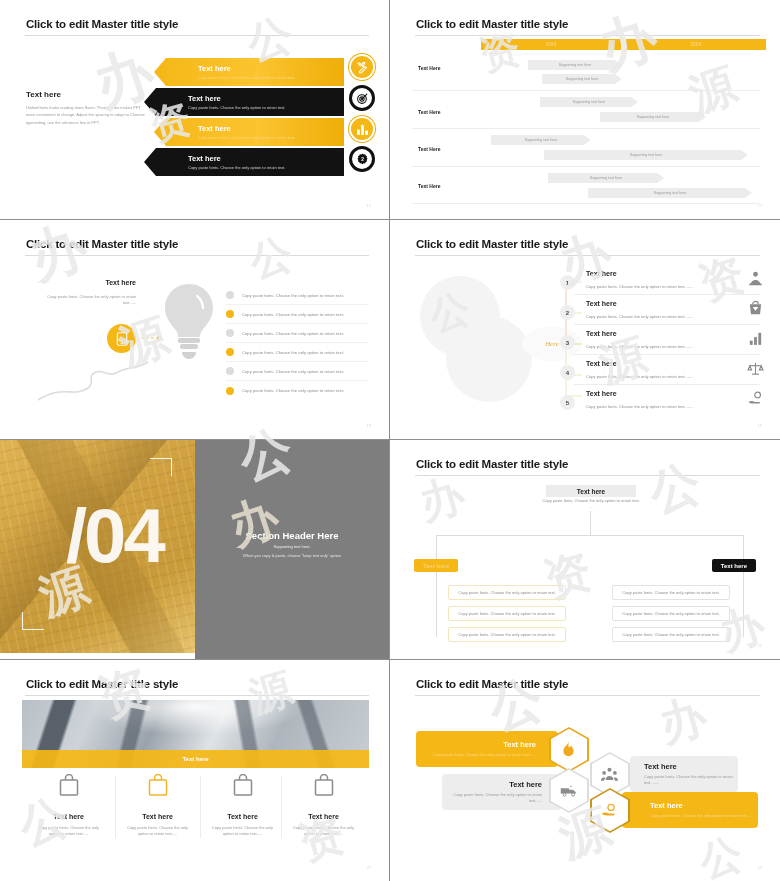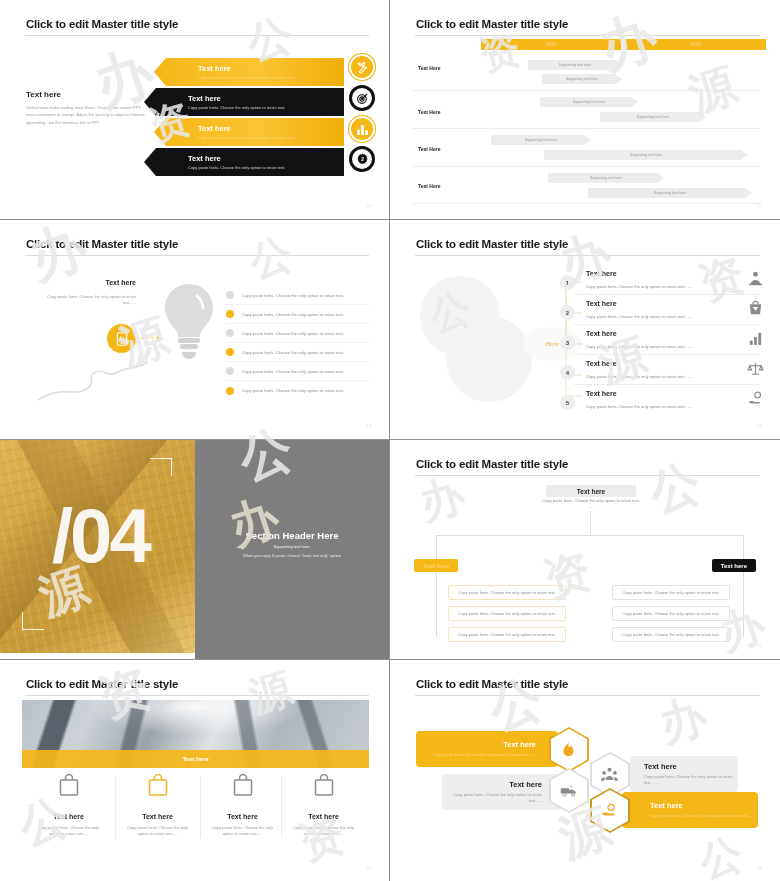--- a/index.html
+++ b/index.html
@@ -83,21 +83,21 @@
             display:flex; align-items:center; justify-content:center; font-size:6px; font-weight:700; color:#444; }
   .s4-h { position:absolute; left:192px; font-size:7px; font-weight:700; color:#1d1d1d; }
   .s4-p { position:absolute; left:192px; right:36px; font-size:4.1px; color:#8e8e8e; }
   .s4-rule { position:absolute; left:180px; right:16px; height:1px; background:#ededed; }
   .s4-ic { position:absolute; right:12px; width:17px; height:17px; color:#8b8b8b; }
   .s4-conn { position:absolute; stroke:#f2e3bd; fill:none; }
 
   
   .s5-img { position:absolute; left:0; top:0; width:195px; height:213px; overflow:hidden;
             background:linear-gradient(150deg,#e0b352 0%,#d0a03f 40%,#c99a38 70%,#e8c46c 100%); }
-  .s5-num { position:absolute; left:52px; top:52px; font-size:76px; font-weight:700; color:rgba(255,255,255,.92);
+  .s5-num { position:absolute; left:66px; top:52px; font-size:76px; font-weight:700; color:rgba(255,255,255,.92);
             font-family:"Liberation Sans", sans-serif; letter-spacing:-3px; }
   .s5-ck { position:absolute; border-color:rgba(255,255,255,.9); border-style:solid; }
   .s5-right { position:absolute; left:195px; top:0; right:0; bottom:0; background:#7e7e7e; }
   .s5-title { position:absolute; left:0; right:0; top:90px; text-align:center; font-size:9.5px; font-weight:700; color:#fff; }
   .s5-sub { position:absolute; left:0; right:0; top:104px; text-align:center; font-size:4px; color:#efefef; }
   .s5-sub2 { position:absolute; left:0; right:0; top:113px; text-align:center; font-size:4px; color:#e4e4e4; }
 
   
   .o-top { position:absolute; left:152px; top:41px; width:90px; height:12px; background:#ececec;
            display:flex; align-items:center; justify-content:center; font-size:6.5px; font-weight:700; color:#1d1d1d; }

